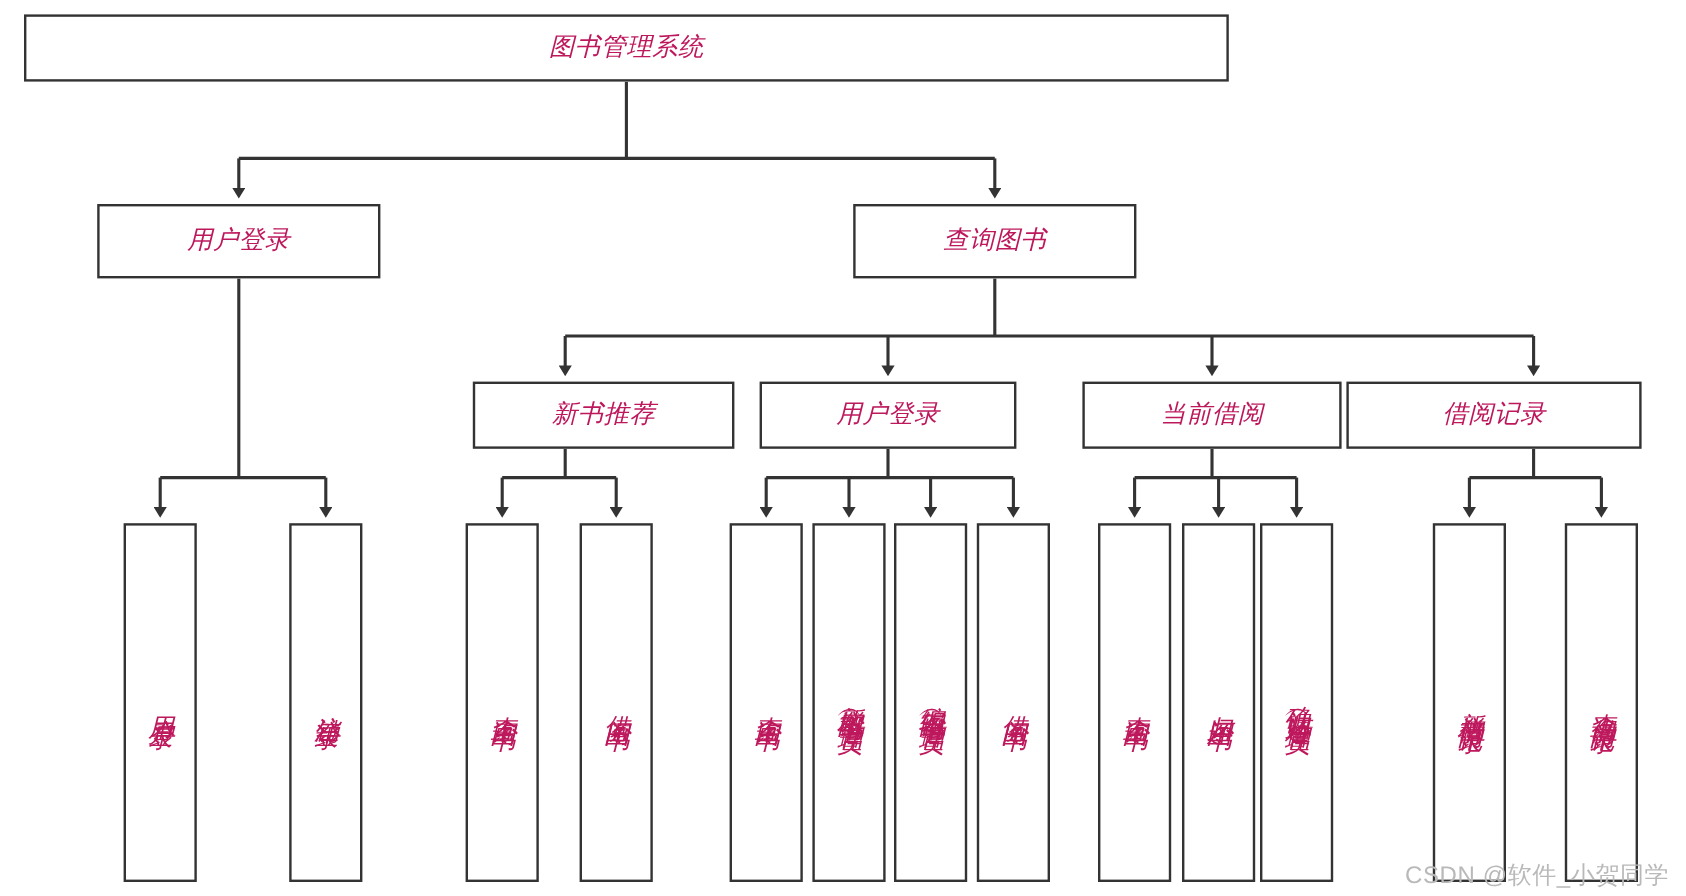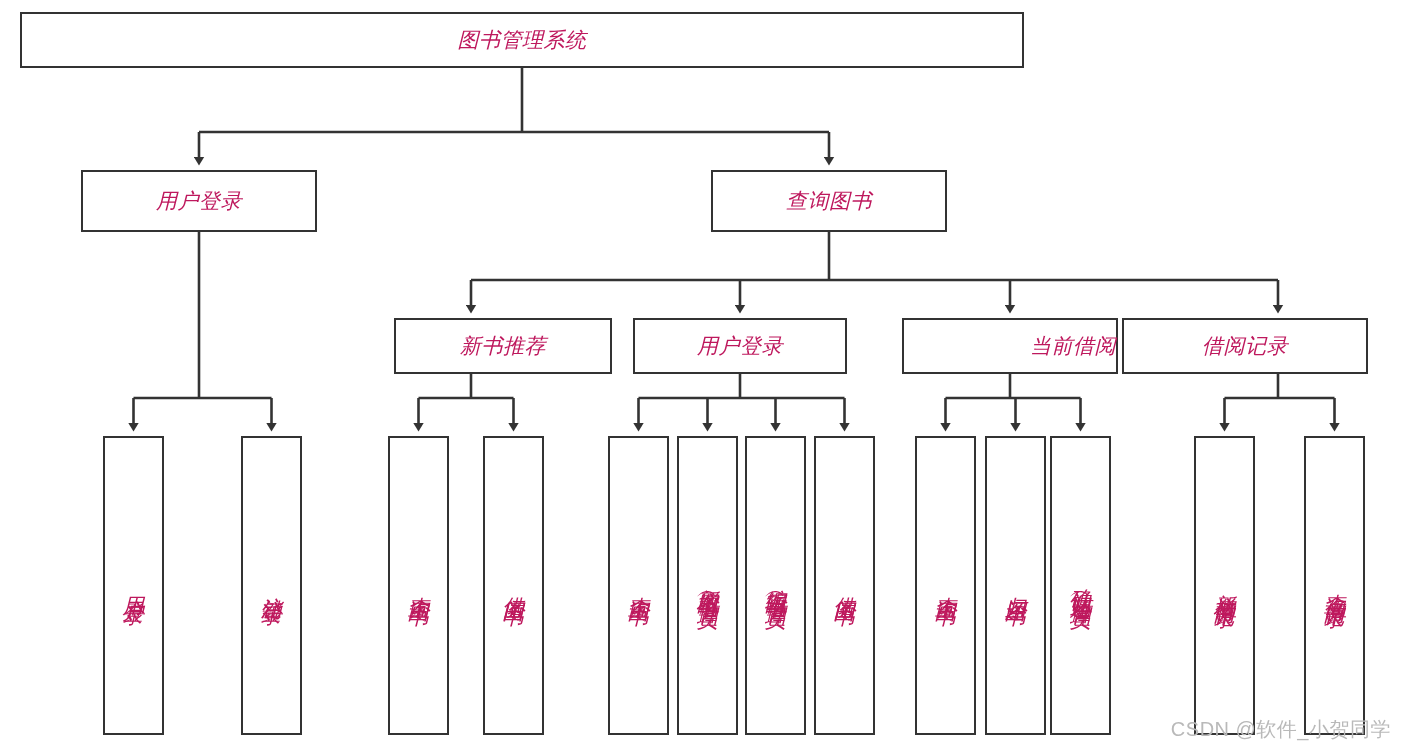--- a/index.html
+++ b/index.html
@@ -127,21 +127,21 @@
       </div>
       <div class="node" style="left: 711px; top: 170px; width: 236px; height: 62px;">
         <span class="label">查询图书</span>
       </div>
       <div class="node" style="left: 362px; top: 318px; width: 218px; height: 56px; margin-left: 32px;">
         <span class="label">新书推荐</span>
       </div>
       <div class="node" style="left: 633px; top: 318px; width: 214px; height: 56px;">
         <span class="label">用户登录</span>
       </div>
-      <div class="node" style="left: 902px; top: 318px; width: 216px; height: 56px; justify-content: flex-end;">
+      <div class="node" style="left: 902px; top: 318px; width: 216px; height: 56px;">
         <span class="label">当前借阅</span>
       </div>
       <div class="node" style="left: 1122px; top: 318px; width: 246px; height: 56px;">
         <span class="label">借阅记录</span>
       </div>
       <div class="node vertical" style="left: 103px; top: 436px; width: 61px; height: 299px;">
         <span class="label">用户登录</span>
       </div>
       <div class="node vertical" style="left: 241px; top: 436px; width: 61px; height: 299px;">
         <span class="label">注销登录</span>

